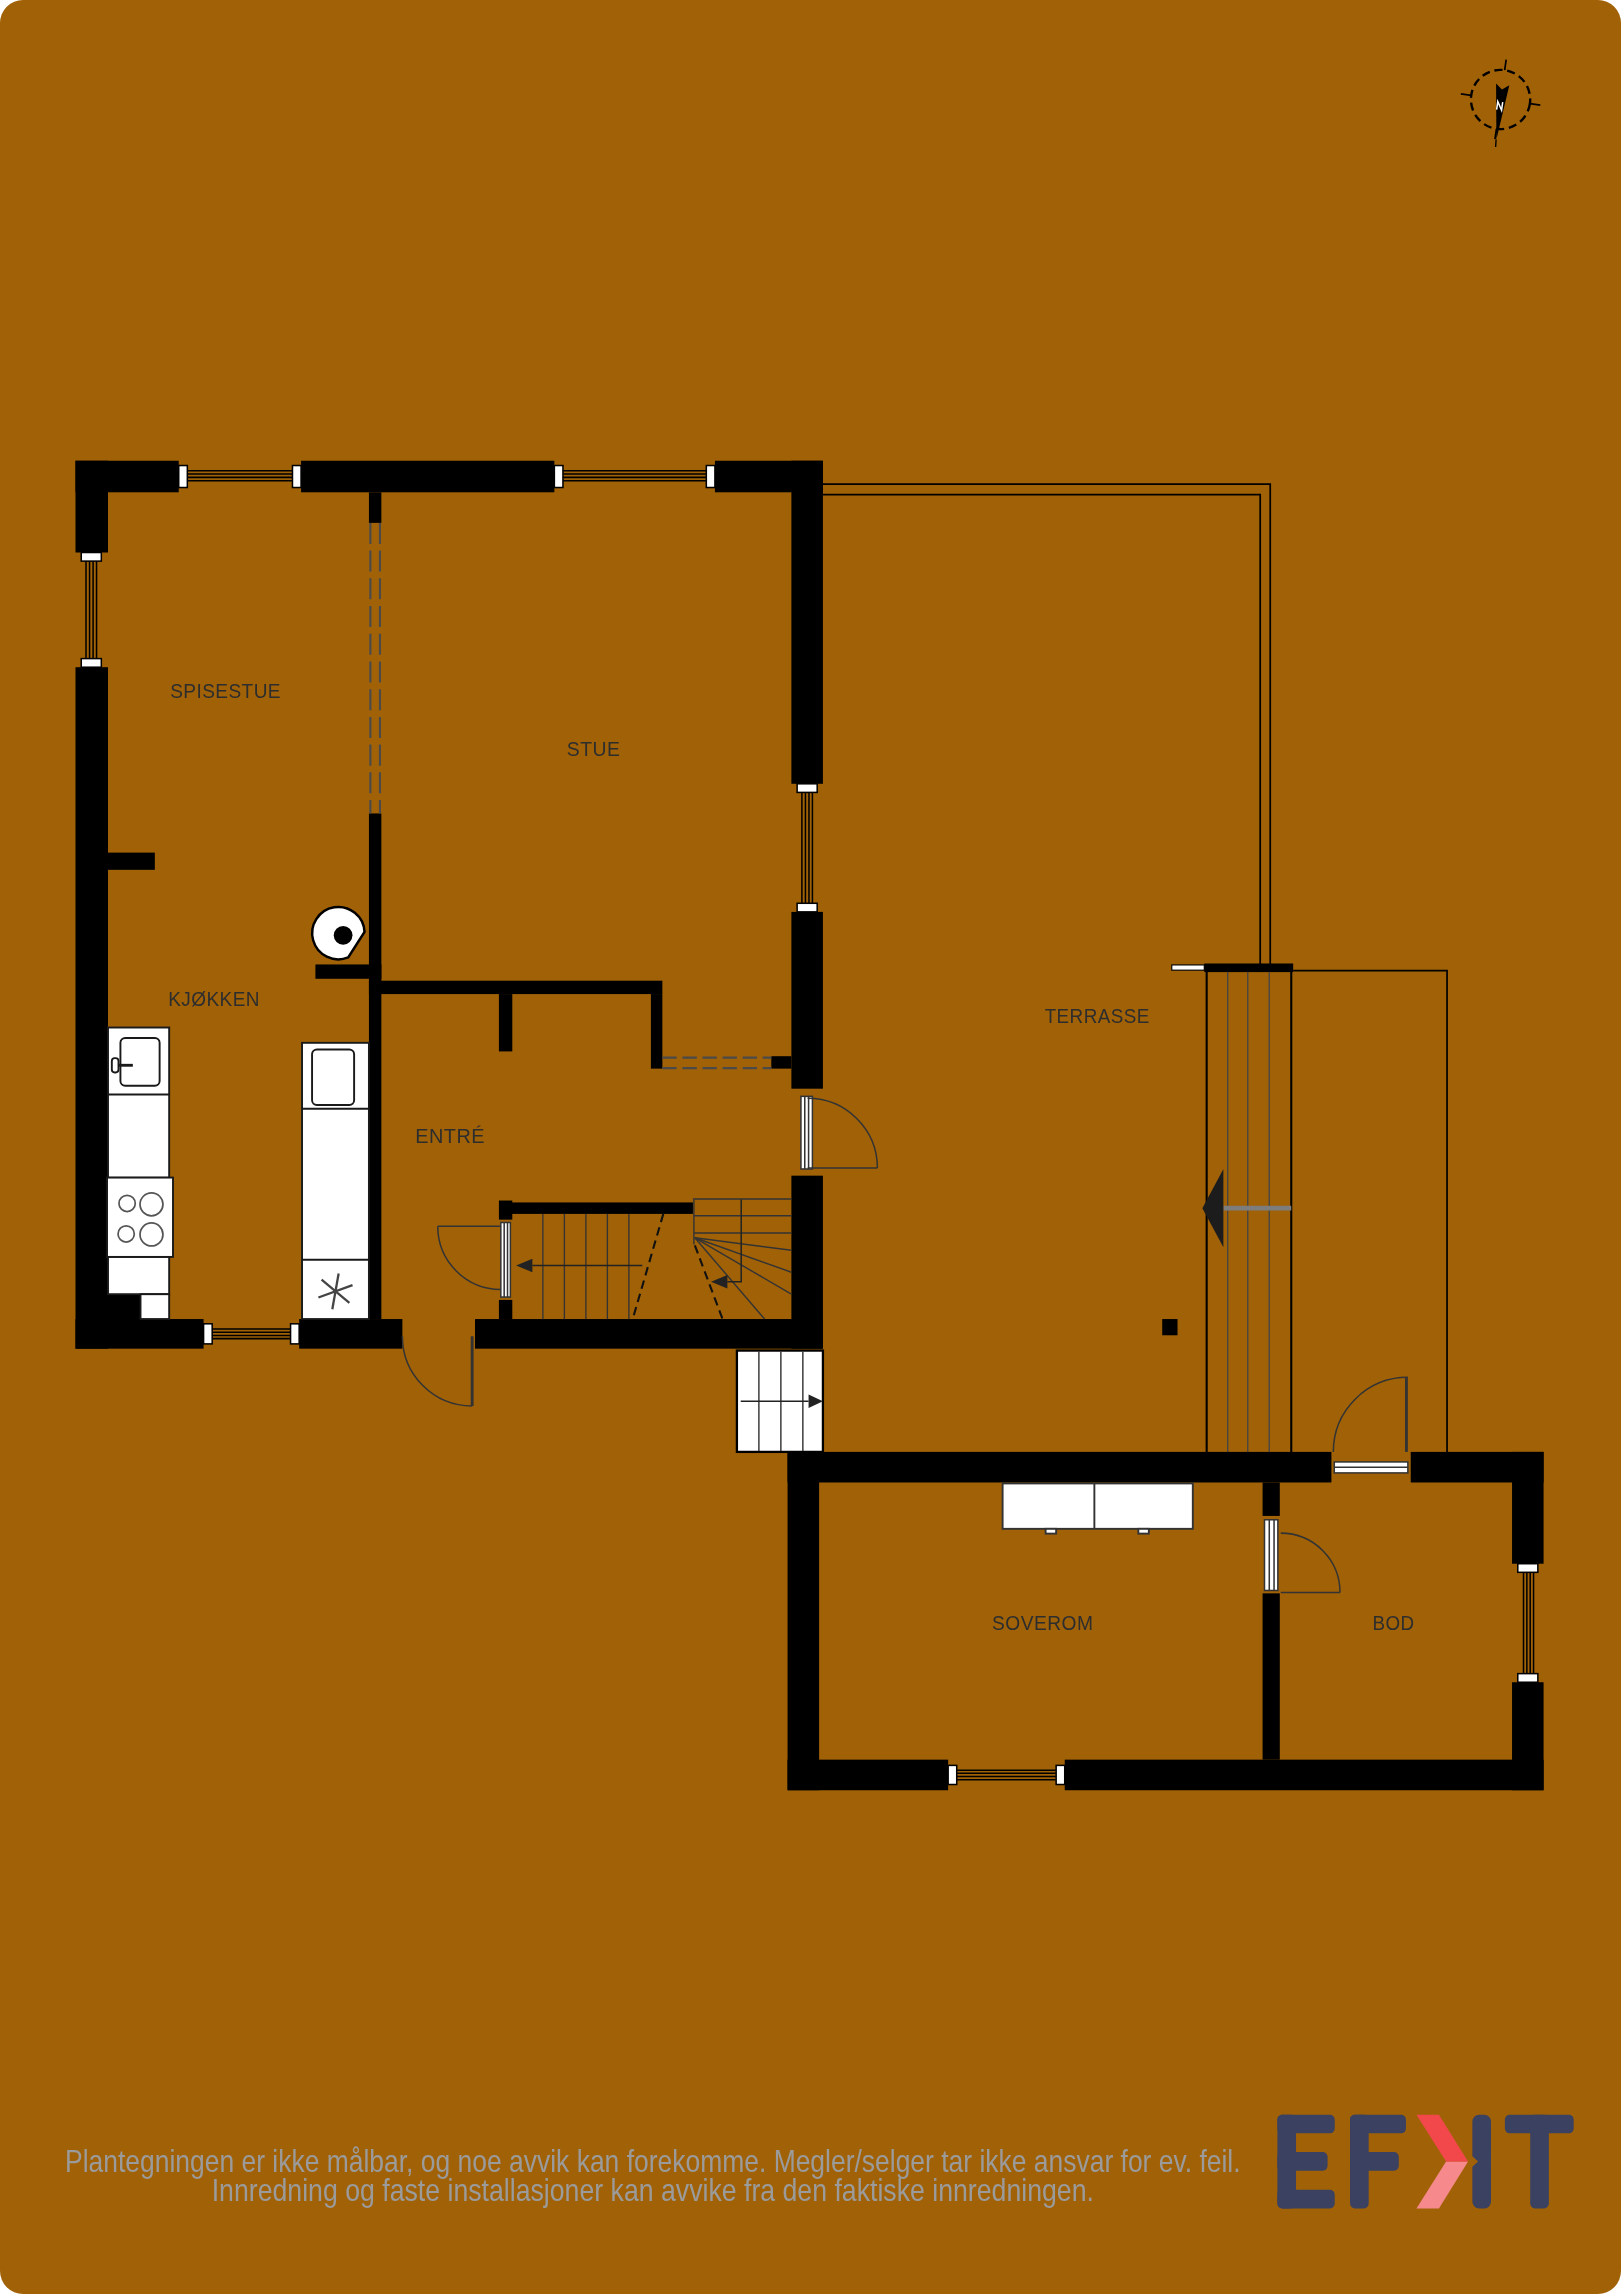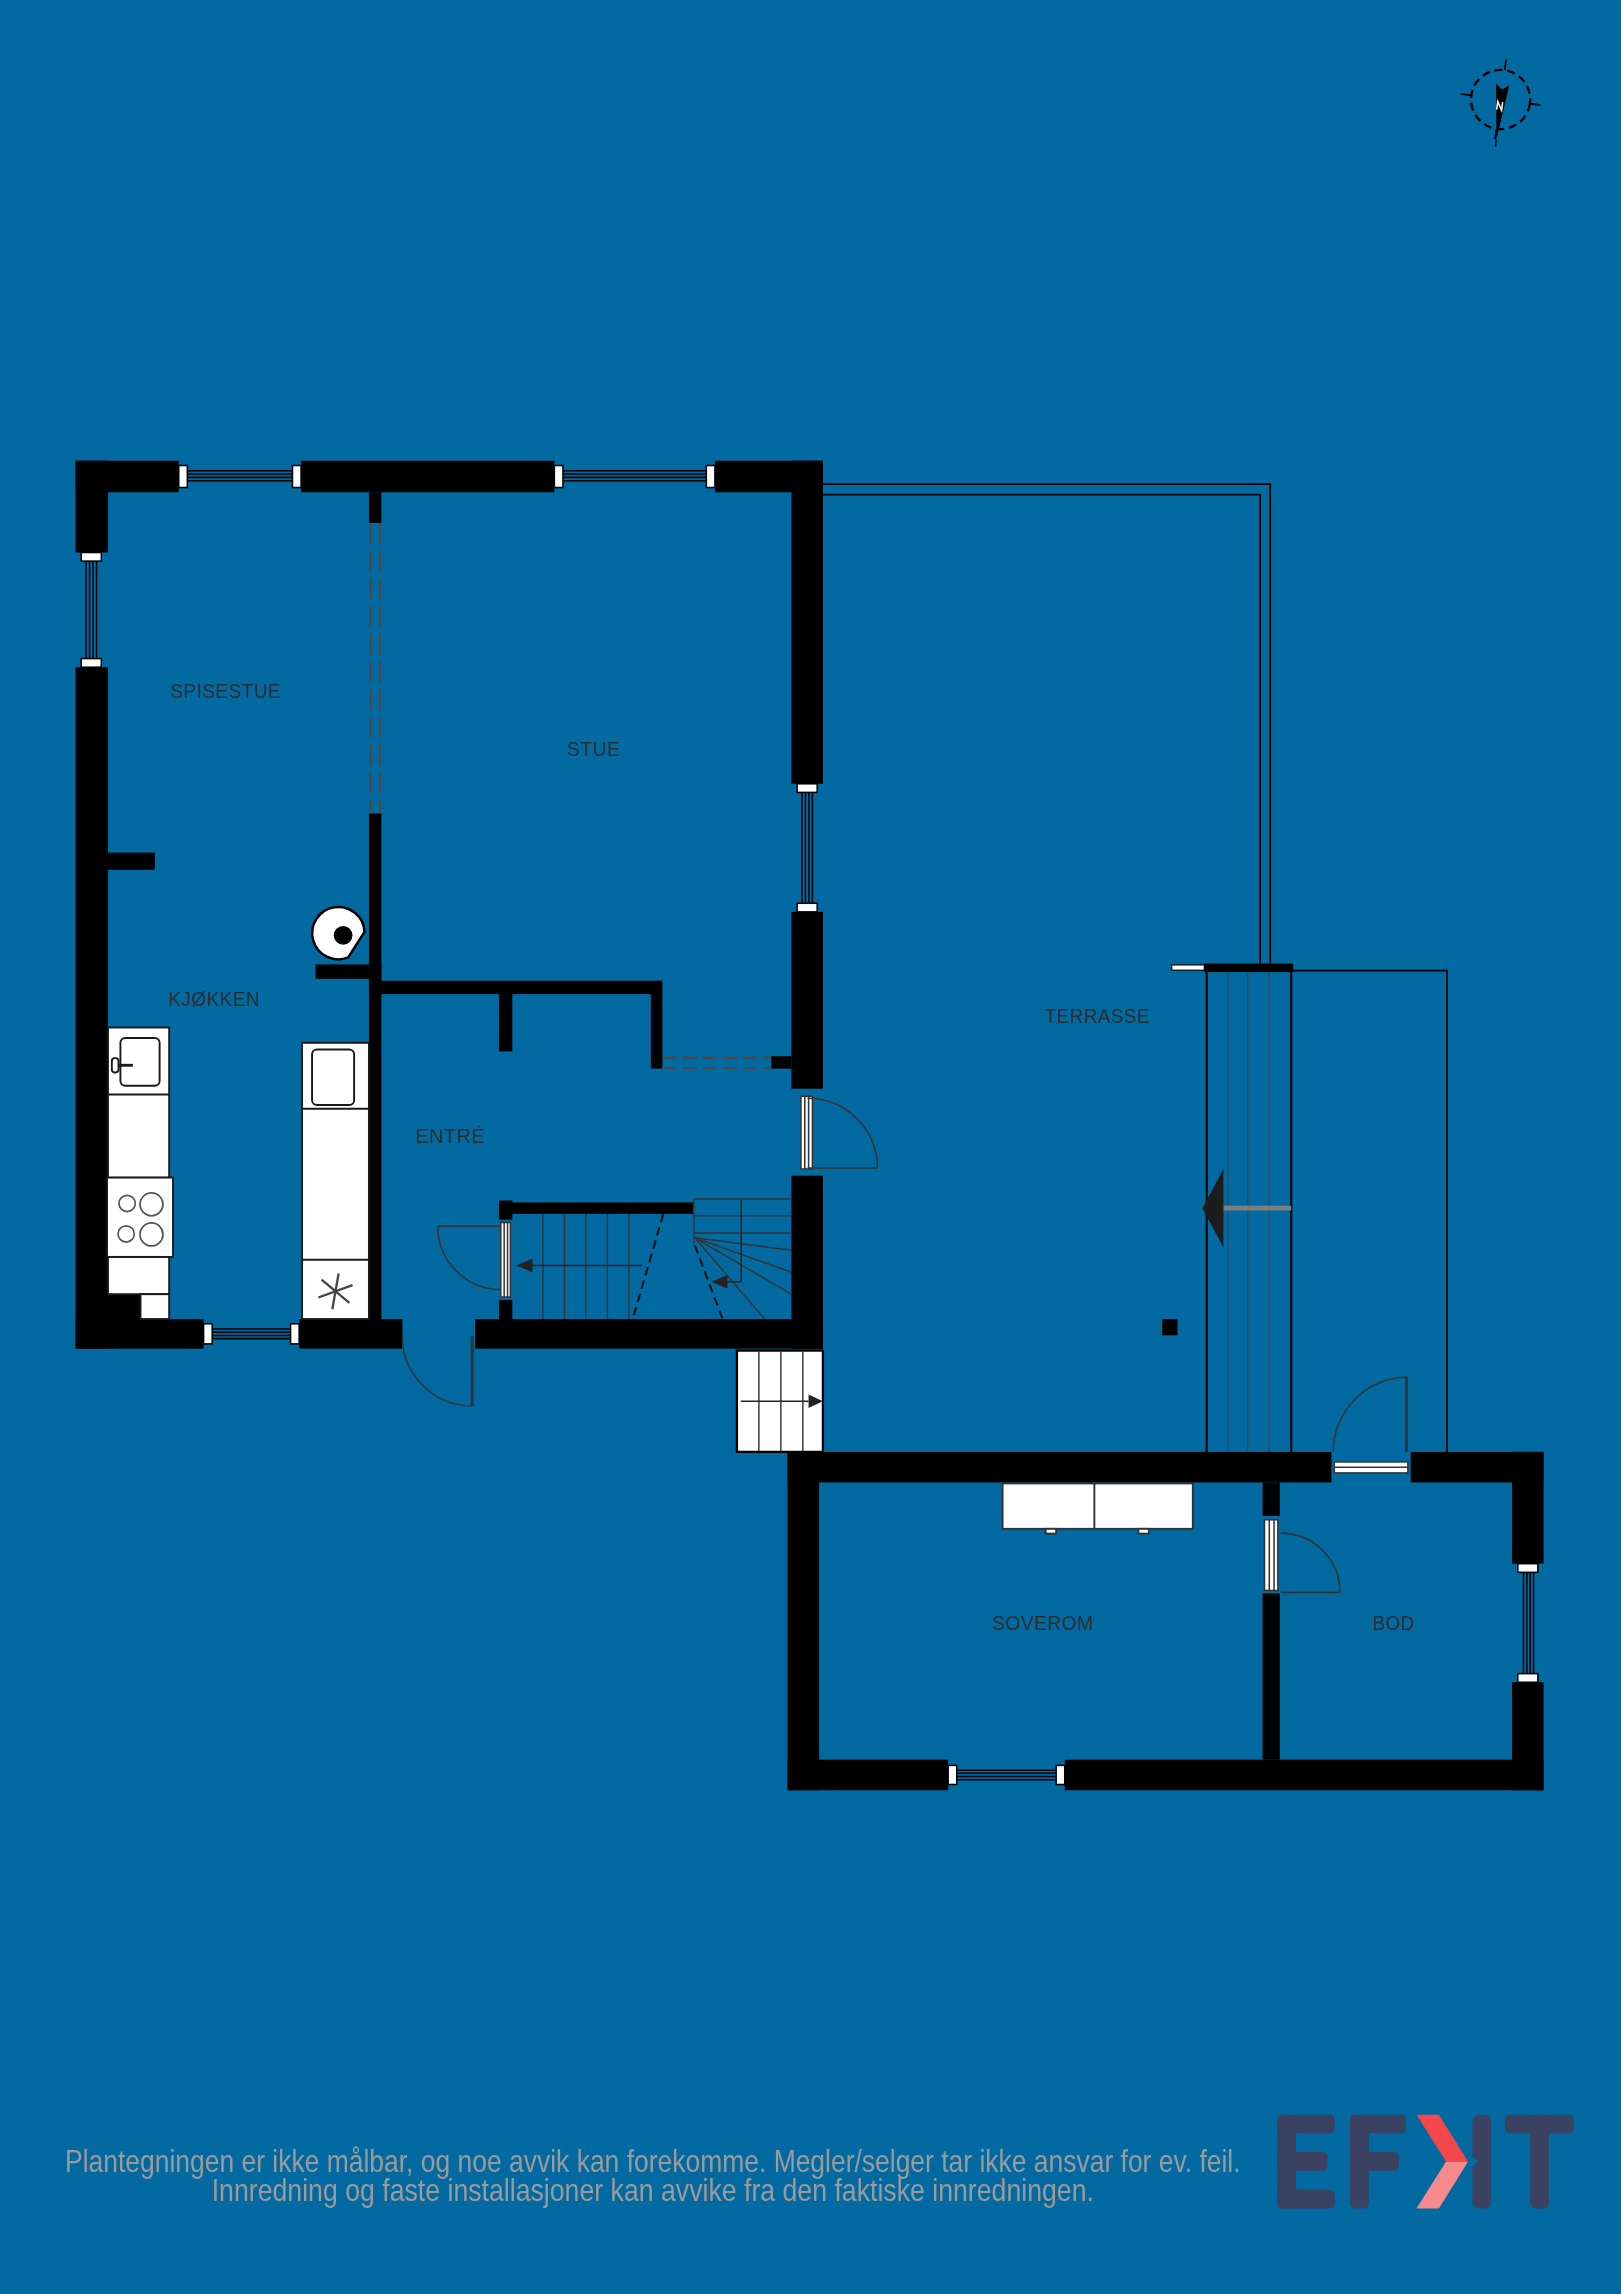--- a/index.html
+++ b/index.html
@@ -1,17 +1,17 @@
 <!DOCTYPE html>
 <html><head>
 <meta charset="utf-8">
 <style>
   html,body{margin:0;padding:0;background:#ffffff;}
-  .page{position:relative;width:1621px;height:2294px;background:#0369a1;overflow:hidden;
-        font-family:"Liberation Sans", sans-serif;}
+  .page{position:relative;width:1621px;height:2294px;background:#a16207;overflow:hidden;
+        font-family:"Liberation Sans", sans-serif;border-radius:23px;}
   svg{position:absolute;left:0;top:0;}
   text{font-family:"Liberation Sans", sans-serif;}
 </style>
 </head>
 <body>
 <div class="page">
 <svg width="1621" height="2294" viewBox="0 0 1696 2400" fill="none">
 
 <g transform="translate(1570,104) rotate(8)" stroke="#000">
   <circle r="31" stroke-width="2.5" stroke-dasharray="8.5 5"></circle>

